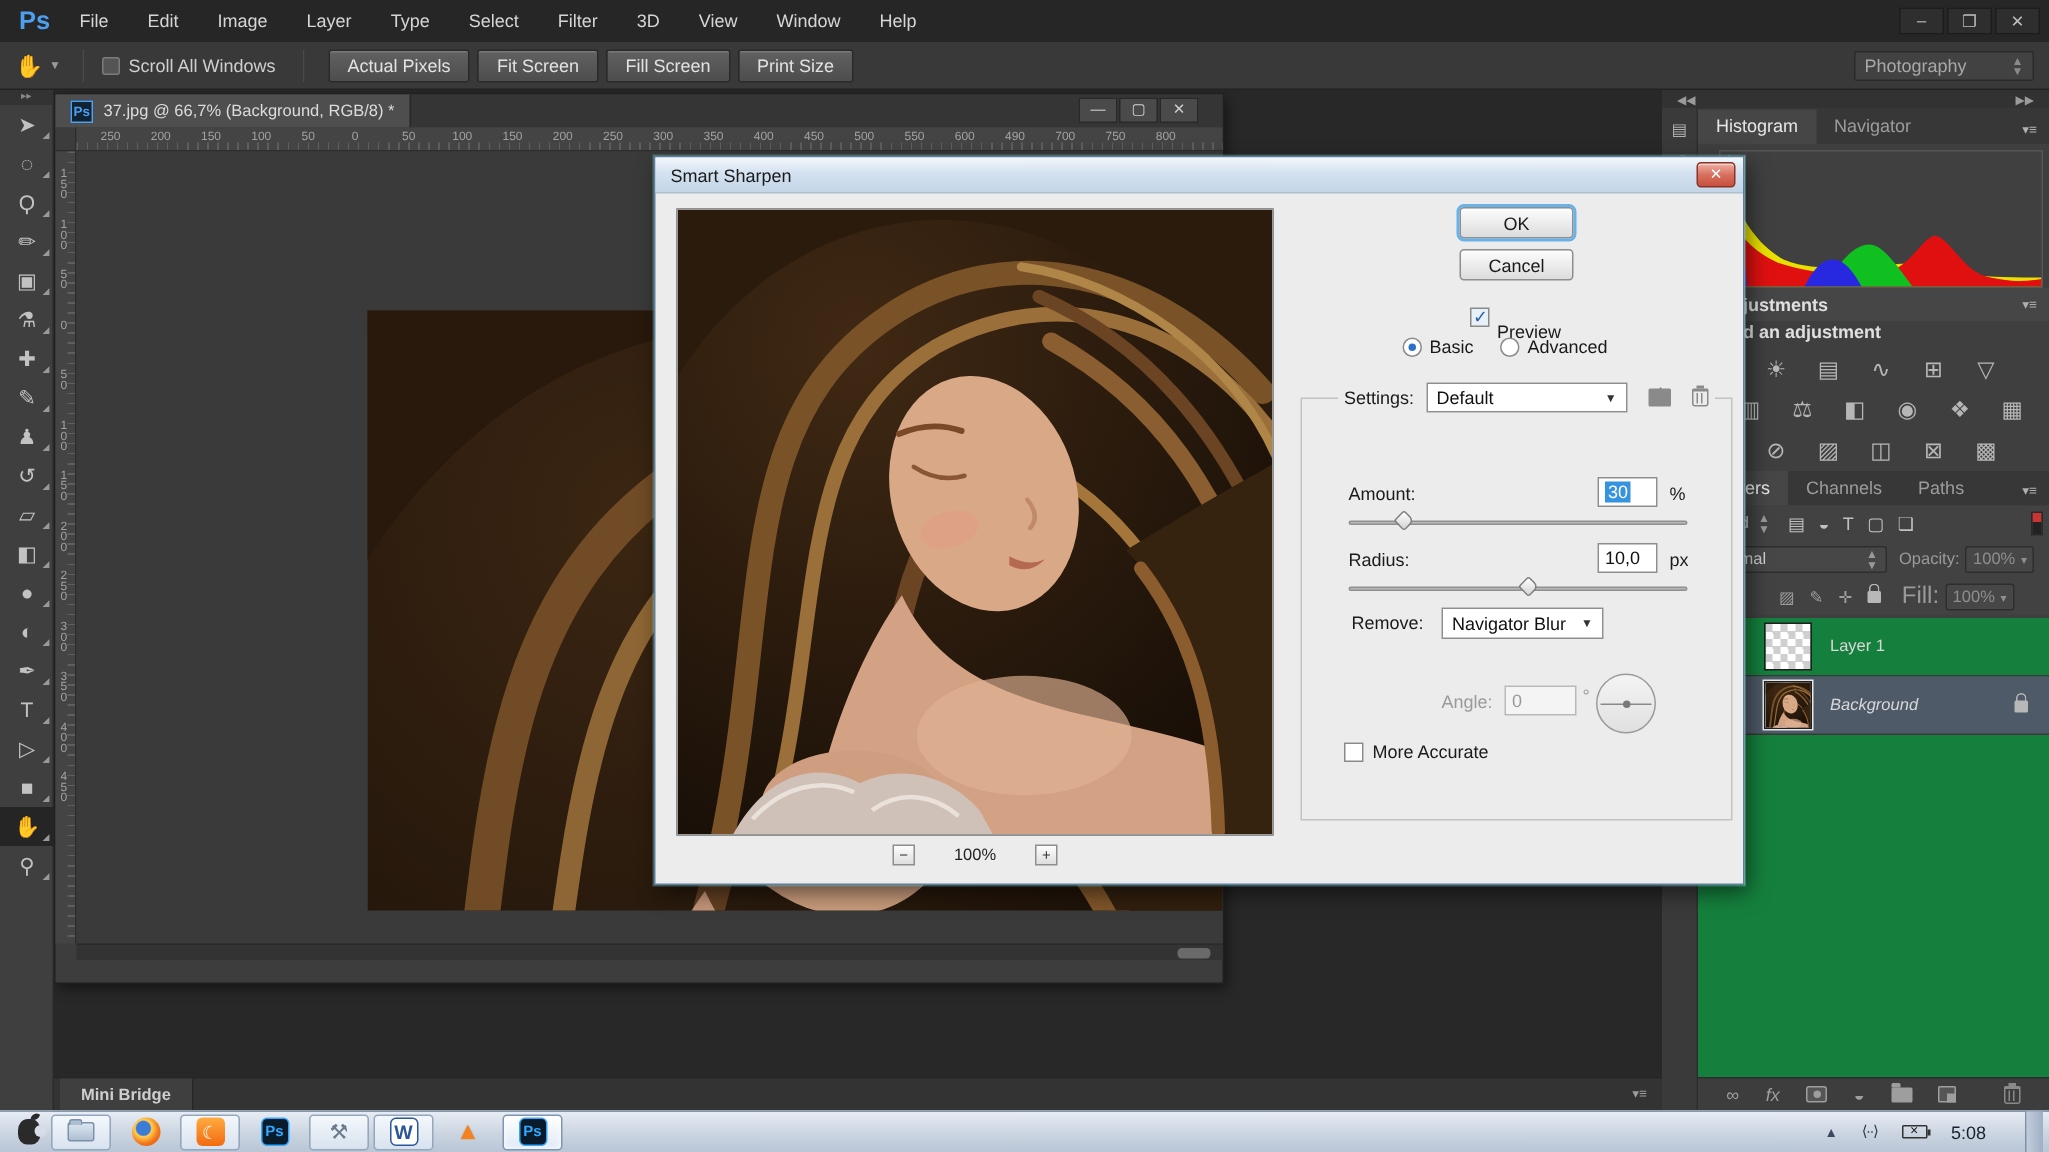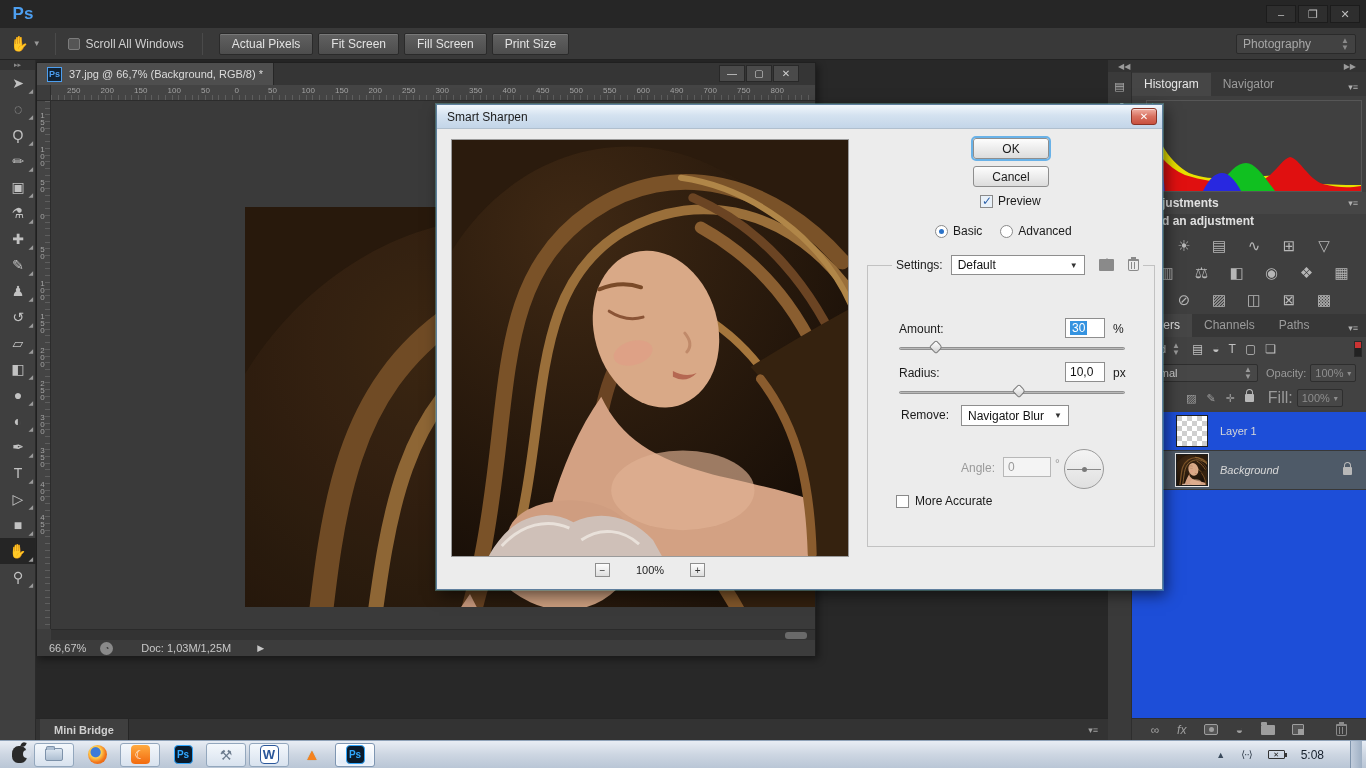--- a/index.html
+++ b/index.html
@@ -73,21 +73,21 @@
   #dlg-zoomlevel{color:#222;font-size:11px;}
   .dlg-btn{position:absolute;width:76px;height:21px;background:linear-gradient(#fdfdfd,#dcdcdc);border:1px solid #8e8e8e;border-radius:3px;color:#1a1a1a;font-size:12px;display:flex;align-items:center;justify-content:center;}
   #btn-ok{left:536px;top:33px;outline:2px solid #69b2e8;outline-offset:0;}
   #btn-cancel{left:536px;top:61px;}
   #row-preview{left:543px;top:89px;display:flex;align-items:center;}
   .cb{width:13px;height:13px;background:#fff;border:1px solid #8a8a8a;position:relative;}
   .cb.checked{background:#e8f0f8;}
   .cb.checked::after{content:"✓";position:absolute;left:1px;top:-2px;color:#2a5fa8;font-size:12px;font-weight:bold;}
   .dlg-label{color:#1a1a1a;font-size:12px;}
   .dlg-label.dim{color:#9a9a9a;}
-  #row-preview .dlg-label{margin-left:5px;}
+  #row-preview .dlg-label{margin-left:5px;margin-top:20px;}
   #row-mode{left:498px;top:119px;display:flex;align-items:center;gap:18px;}
   .radio{width:13px;height:13px;border:1px solid #8a8a8a;border-radius:50%;background:#fff;position:relative;}
   .radio.on::after{content:"";position:absolute;left:3px;top:3px;width:5px;height:5px;border-radius:50%;background:#2a72c8;}
   .radio-wrap{display:flex;align-items:center;gap:5px;}
   #settings-fieldset{left:430px;top:150px;width:288px;height:292px;border:1px solid #c2c2c2;background:transparent;}
   #settings-fieldset legend{display:flex;align-items:center;margin-left:24px;padding:0 4px;}
   #settings-select{width:134px;height:20px;background:#fff;border:1px solid #8e8e8e;display:flex;align-items:center;font-size:12px;color:#111;padding:0 6px;margin-left:8px;}
   #settings-select .arr,{margin-left:auto;}
   .sel-arr{margin-left:auto;color:#333;font-size:8px;}
   .disk{width:15px;height:12px;background:#8a8a8a;margin-left:14px;position:relative;border-radius:1px;}
@@ -130,21 +130,21 @@
   .kind-icons{display:flex;gap:9px;margin-left:12px;color:#c0c0c0;font-size:12px;}
   #kind-toggle{margin-left:auto;margin-right:4px;width:8px;height:16px;background:linear-gradient(#c33 0 45%,#222 45%);border:1px solid #2a2a2a;}
   #blend-row{left:24px;top:300px;width:234px;height:26px;display:flex;align-items:center;background:#424242;}
   #blend-select{margin-left:4px;width:122px;height:18px;background:#474747;border:1px solid #2e2e2e;border-radius:2px;color:#cfcfcf;font-size:11px;display:flex;align-items:center;padding:0 5px;}
   #opacity-label{color:#9a9a9a;font-size:11px;margin-left:8px;}
   .val-box{width:46px;height:18px;background:#474747;border:1px solid #2e2e2e;border-radius:2px;color:#8e8e8e;font-size:11px;display:flex;align-items:center;padding:0 4px;margin-left:4px;}
   .val-box .sel-arr{color:#8e8e8e;}
   #lock-row{left:24px;top:326px;width:234px;height:24px;display:flex;align-items:center;background:#424242;}
   .lock-icons{display:flex;gap:10px;margin-left:54px;color:#9e9e9e;font-size:11px;align-items:center;}
   #fill-label{color:#9a9a9a;font-size:16px;margin-left:14px;}
-  #layers-list{left:24px;top:352px;width:234px;height:306px;background:#1d4ed8;}
+  #layers-list{left:24px;top:352px;width:234px;height:306px;background:#15803d;}
   .layer-row{height:39px;display:flex;align-items:center;border-bottom:1px solid #383838;position:relative;}
   .layer-row.selected{background:#4e5a68;}
   .layer-thumb{width:32px;height:32px;border:1px solid #1e1e1e;margin-left:44px;background:#fff;position:relative;overflow:hidden;}
   .layer-thumb.checker{background:repeating-conic-gradient(#ffffff 0 25%,#cfcfcf 0 50%) 0 0/10px 10px;}
   .layer-thumb.photo{outline:1px solid #e8e8e8;}
   .layer-name{color:#d8d8d8;font-size:11px;margin-left:12px;}
   .layer-name.italic{font-style:italic;}
   .padlock{width:9px;height:8px;background:#b8b8b8;border-radius:1px;position:relative;display:inline-block;}
   .padlock::before{content:"";position:absolute;left:1px;top:-5px;width:5px;height:5px;border:1.5px solid #b8b8b8;border-bottom:none;border-radius:4px 4px 0 0;}
   .layer-row .padlock{position:absolute;right:14px;top:16px;}
@@ -223,20 +223,33 @@
       <path d="M36,420 C58,378 92,368 122,384 C152,370 182,380 202,402 L212,420 Z" fill="#cfc0b8"></path>
       <path d="M50,408 C70,386 96,380 118,390 M130,402 C150,388 172,392 188,406" stroke="#efe8e2" stroke-width="3" fill="none" opacity=".8"></path>
       <path d="M300,228 C342,270 360,330 364,420 L420,420 L420,158 C400,170 358,192 300,228 Z" fill="#35220f"></path>
       <path d="M310,240 C350,292 360,352 362,416" stroke="#8a5c2e" stroke-width="9" fill="none" stroke-linecap="round"></path>
     </g>
   </defs>
 </svg>
 
 <div id="menubar" class="abs">
   <div id="ps-logo">Ps</div>
+  <div id="menu-items">
+      <div class="menu-item">File</div>
+      <div class="menu-item">Edit</div>
+      <div class="menu-item">Image</div>
+      <div class="menu-item">Layer</div>
+      <div class="menu-item">Type</div>
+      <div class="menu-item">Select</div>
+      <div class="menu-item">Filter</div>
+      <div class="menu-item">3D</div>
+      <div class="menu-item">View</div>
+      <div class="menu-item">Window</div>
+      <div class="menu-item">Help</div>
+    </div>
   <div id="win-controls">
       <span class="winbtn">–</span>
       <span class="winbtn">❐</span>
       <span class="winbtn">✕</span>
     </div>
 </div>
 
 <div id="optionsbar" class="abs">
   <span id="opt-tool">✋</span>
   <span id="opt-tool-arrow">▼</span>
@@ -401,26 +414,20 @@
       <span class="rv-num" style="top: 412px;">450</span>
     </div>
   <div id="canvas" class="abs">
     <svg id="canvas-photo" class="abs" viewBox="0 0 400 420" preserveAspectRatio="xMidYMin slice">
         <use href="#portrait"></use>
       </svg>
   </div>
   <div id="hscroll" class="abs">
       <div id="hscroll-thumb"></div>
     </div>
-  <div id="docstatus" class="abs">
-    <span id="status-zoom">66,67%</span>
-    <span id="status-icon">◔</span>
-    <span id="status-doc">Doc: 1,03M/1,25M</span>
-    <span id="status-arrow">▶</span>
-  </div>
 </div>
 
 <div id="dock" class="abs">
   <div id="dock-head" class="abs">
     <span>◀◀</span>
     <span>▶▶</span>
   </div>
   <div id="dock-iconcol" class="abs">
     <div>▤</div>
     <div>↺</div>

